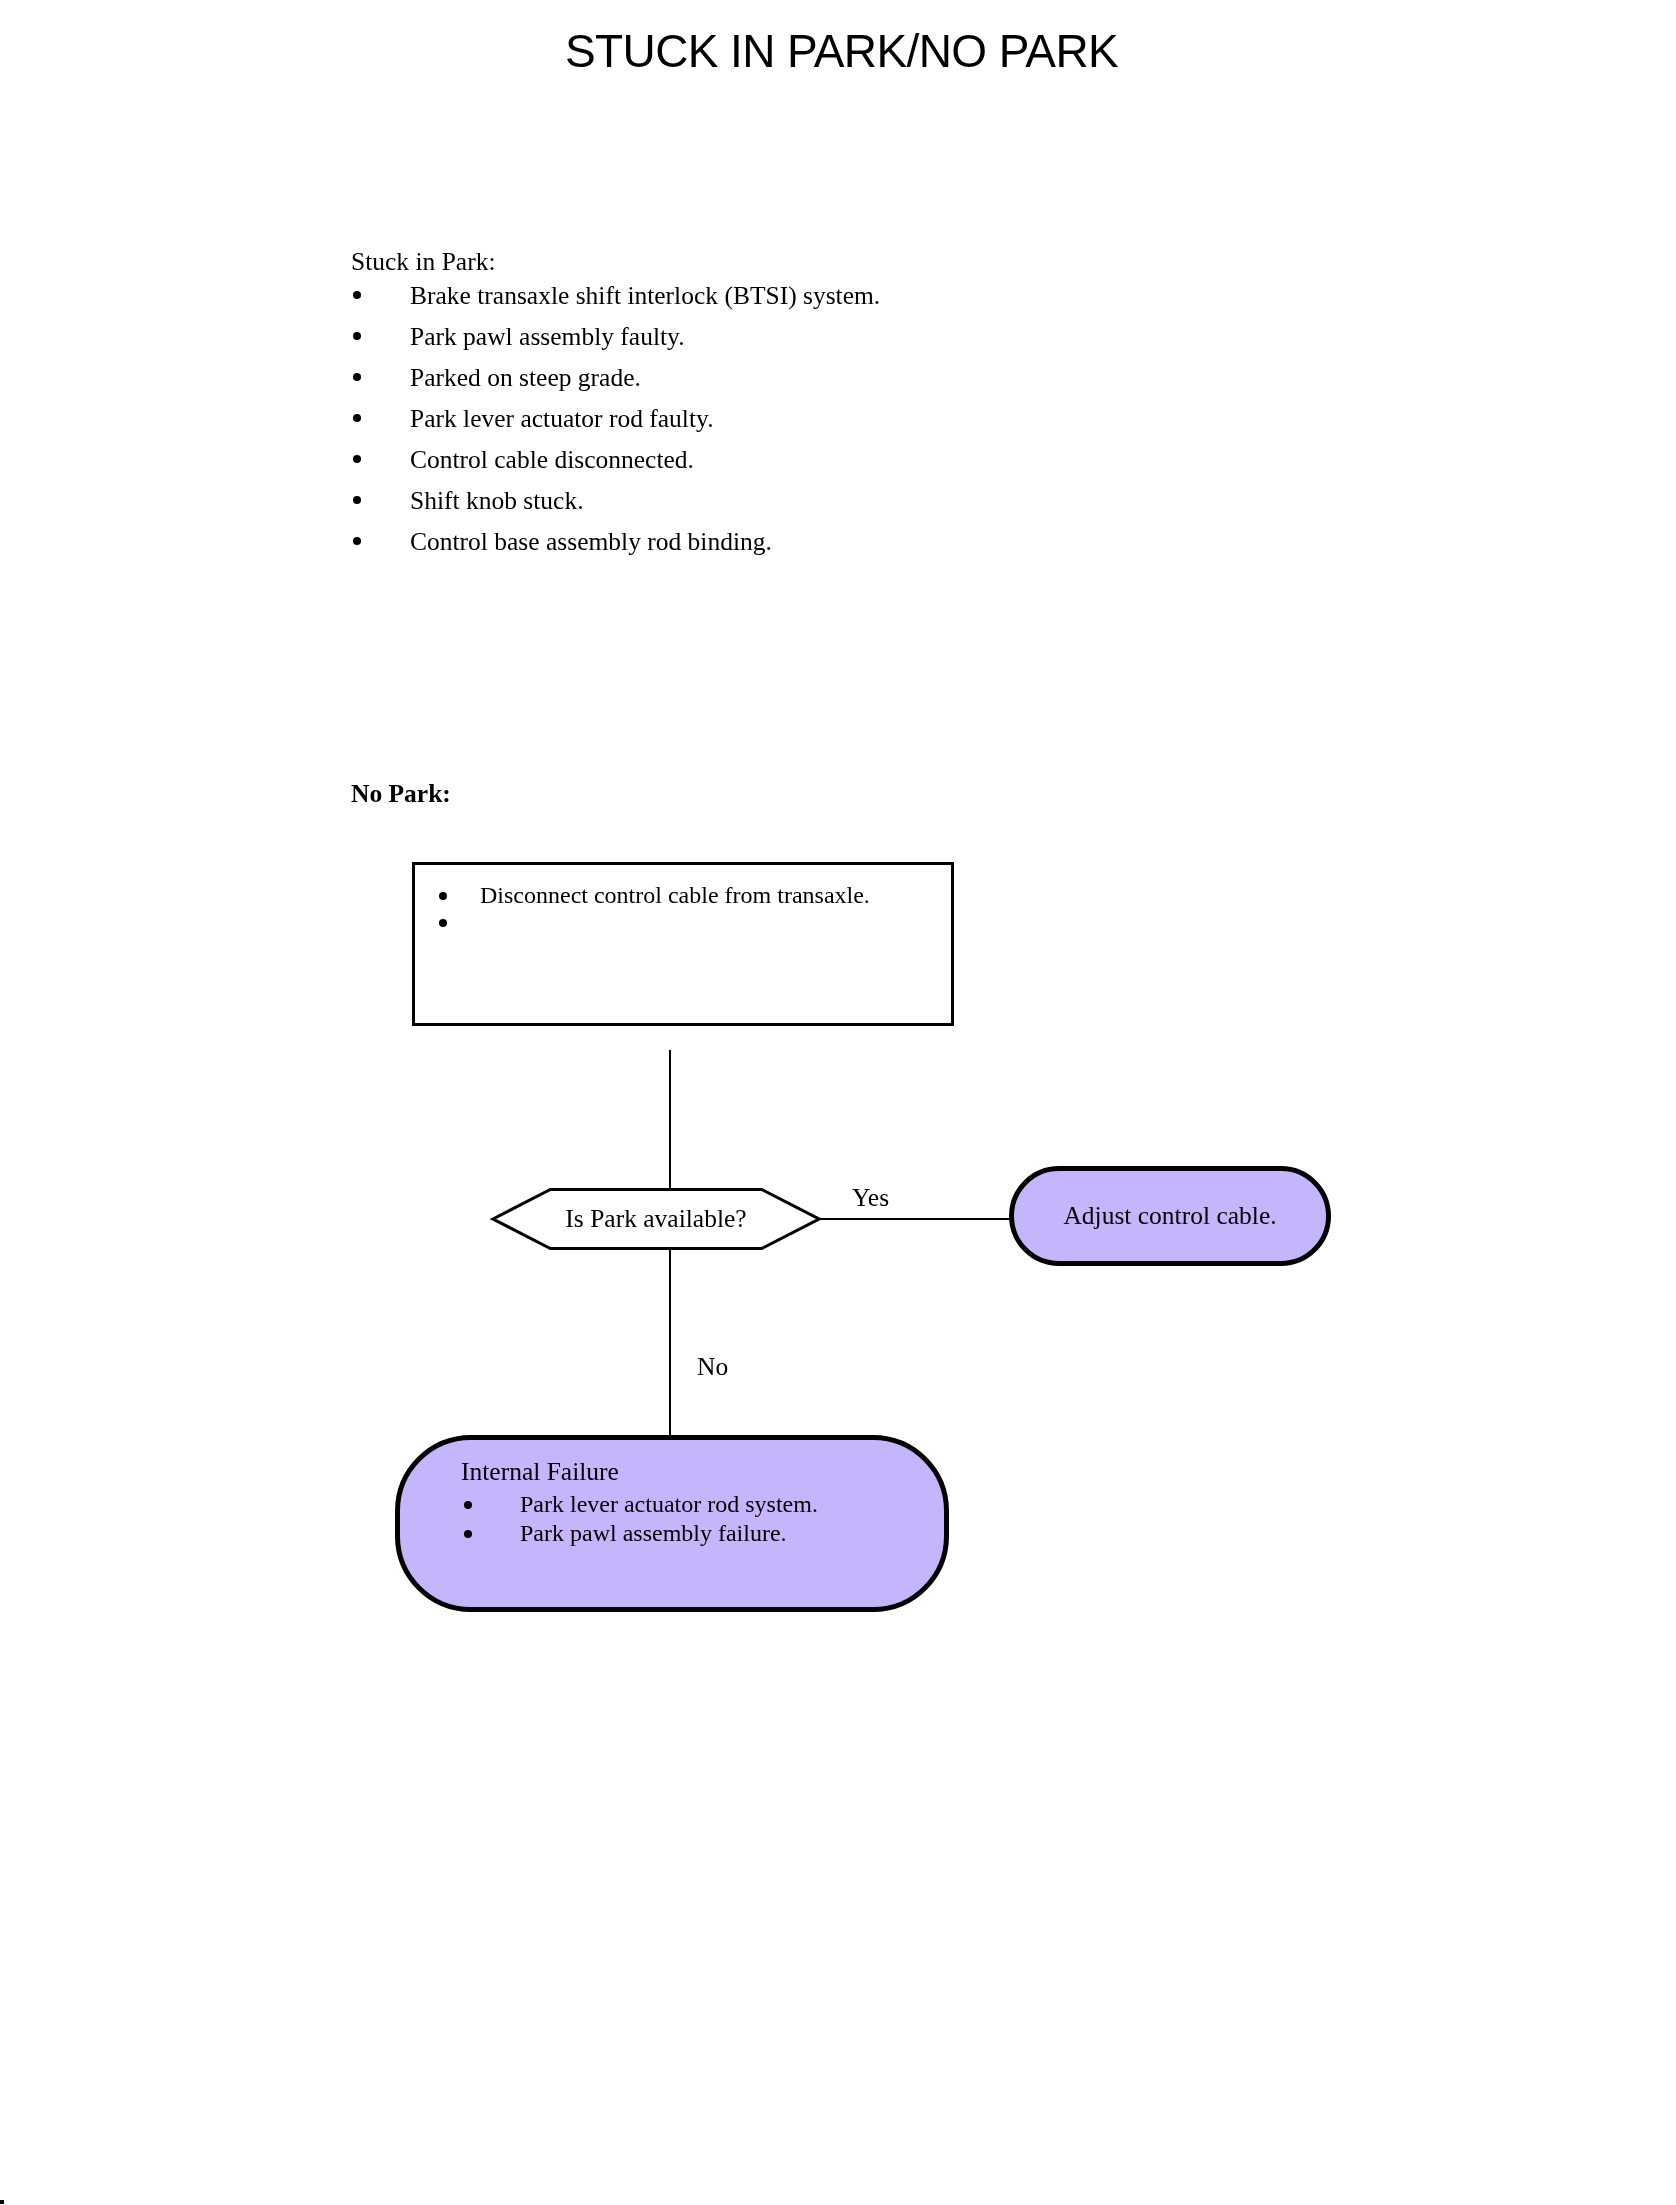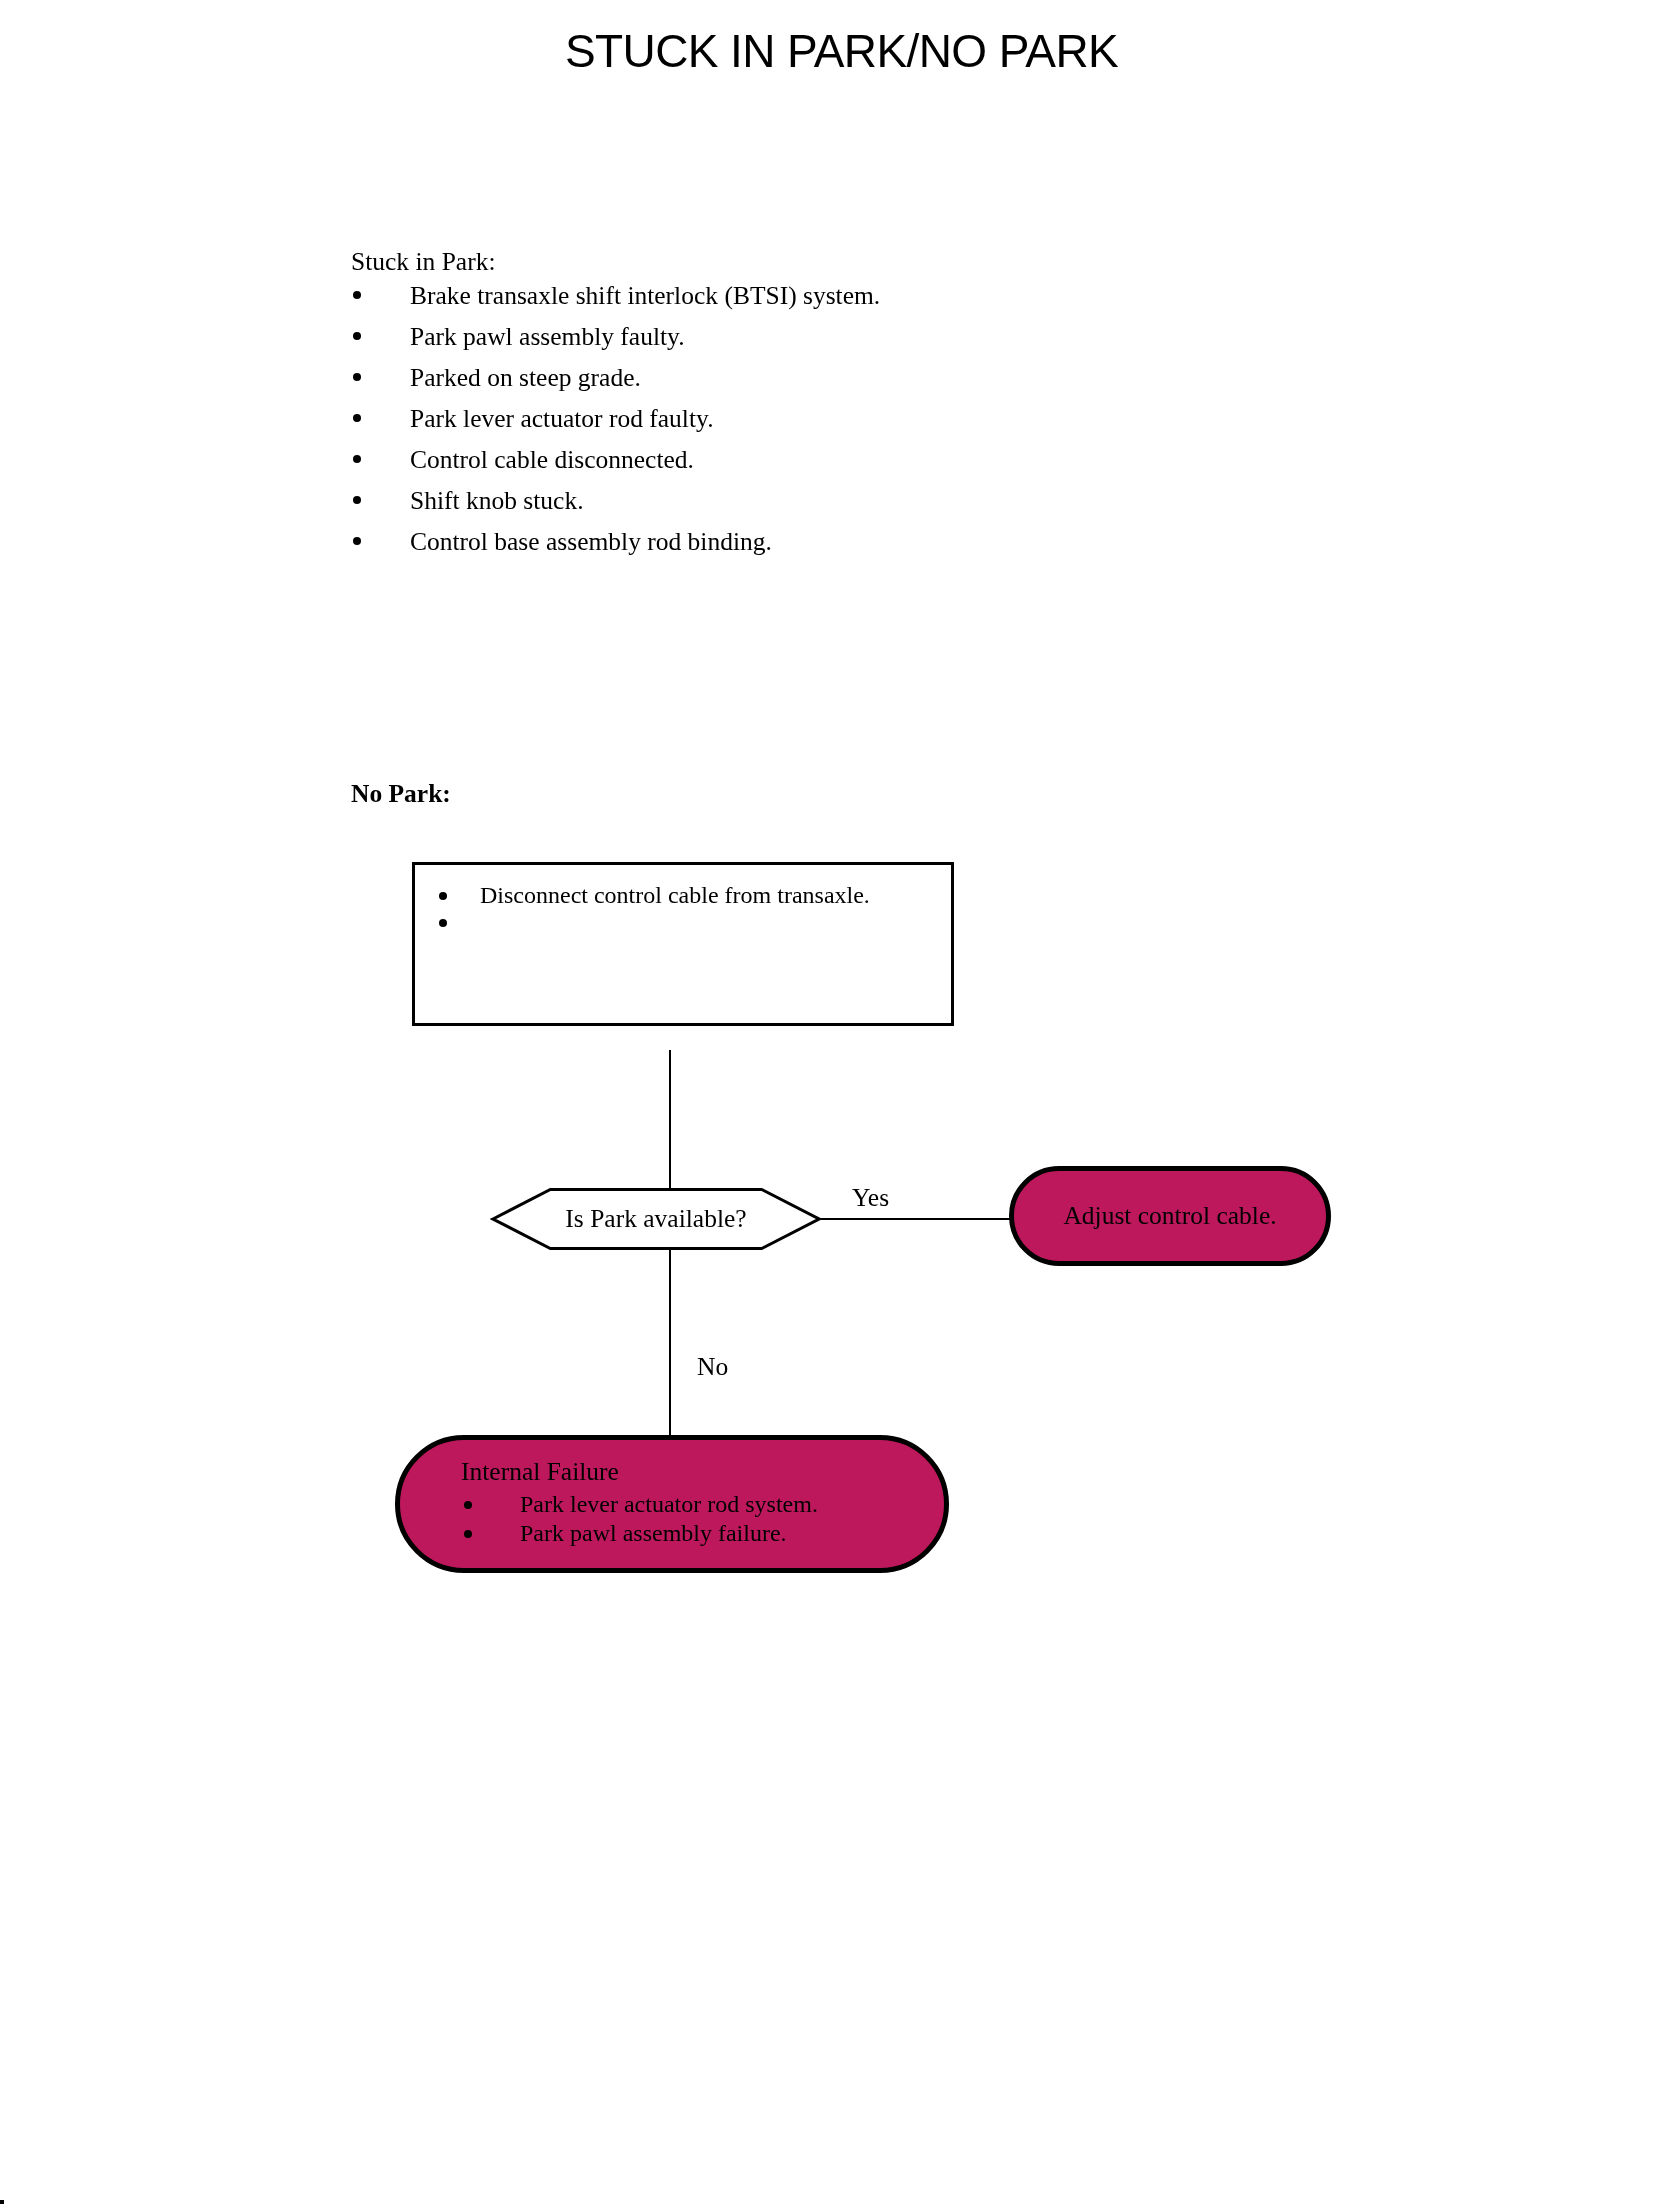--- a/index.html
+++ b/index.html
@@ -44,27 +44,27 @@
     position:absolute; left:0; top:0; right:0; bottom:0;
     display:flex; align-items:center; justify-content:center;
     font-size:25.5px; white-space:nowrap;
   }
 
   .flow-label { position:absolute; font-size:25.5px; line-height:28px; white-space:nowrap; }
   #yes-label { left:852px; top:1184px; }
   #no-label  { left:697px; top:1353px; }
 
   .stadium {
-    position:absolute; border:5.5px solid #000; box-sizing:border-box; background:#be185d;
+    position:absolute; border:5.5px solid #000; box-sizing:border-box; background:#c4b5fd;
   }
   #adjust-node {
     left:1009px; top:1166px; width:322px; height:100px; border-radius:55px;
     display:flex; align-items:center; justify-content:center; font-size:25.5px; white-space:nowrap;
   }
-  #internal-node { left:395px; top:1435px; width:554px; height:138px; border-radius:76px; }
+  #internal-node { left:395px; top:1435px; width:554px; height:177px; border-radius:76px; }
   #internal-node .inner { padding:18px 18px 0 61px; }
   #internal-node .node-heading { font-size:25.5px; line-height:28px; white-space:nowrap; }
   #internal-node ul { margin-top:3.6px; }
   #internal-node li { position:relative; padding-left:59px; font-size:24px; line-height:29px; white-space:nowrap; }
   #internal-node .dot { left:3px; top:11px; }
 
   .artifact { position:absolute; left:0px; top:2200px; width:4.3px; height:4.3px; background:#000; }
 </style>
 </head>
 <body>

